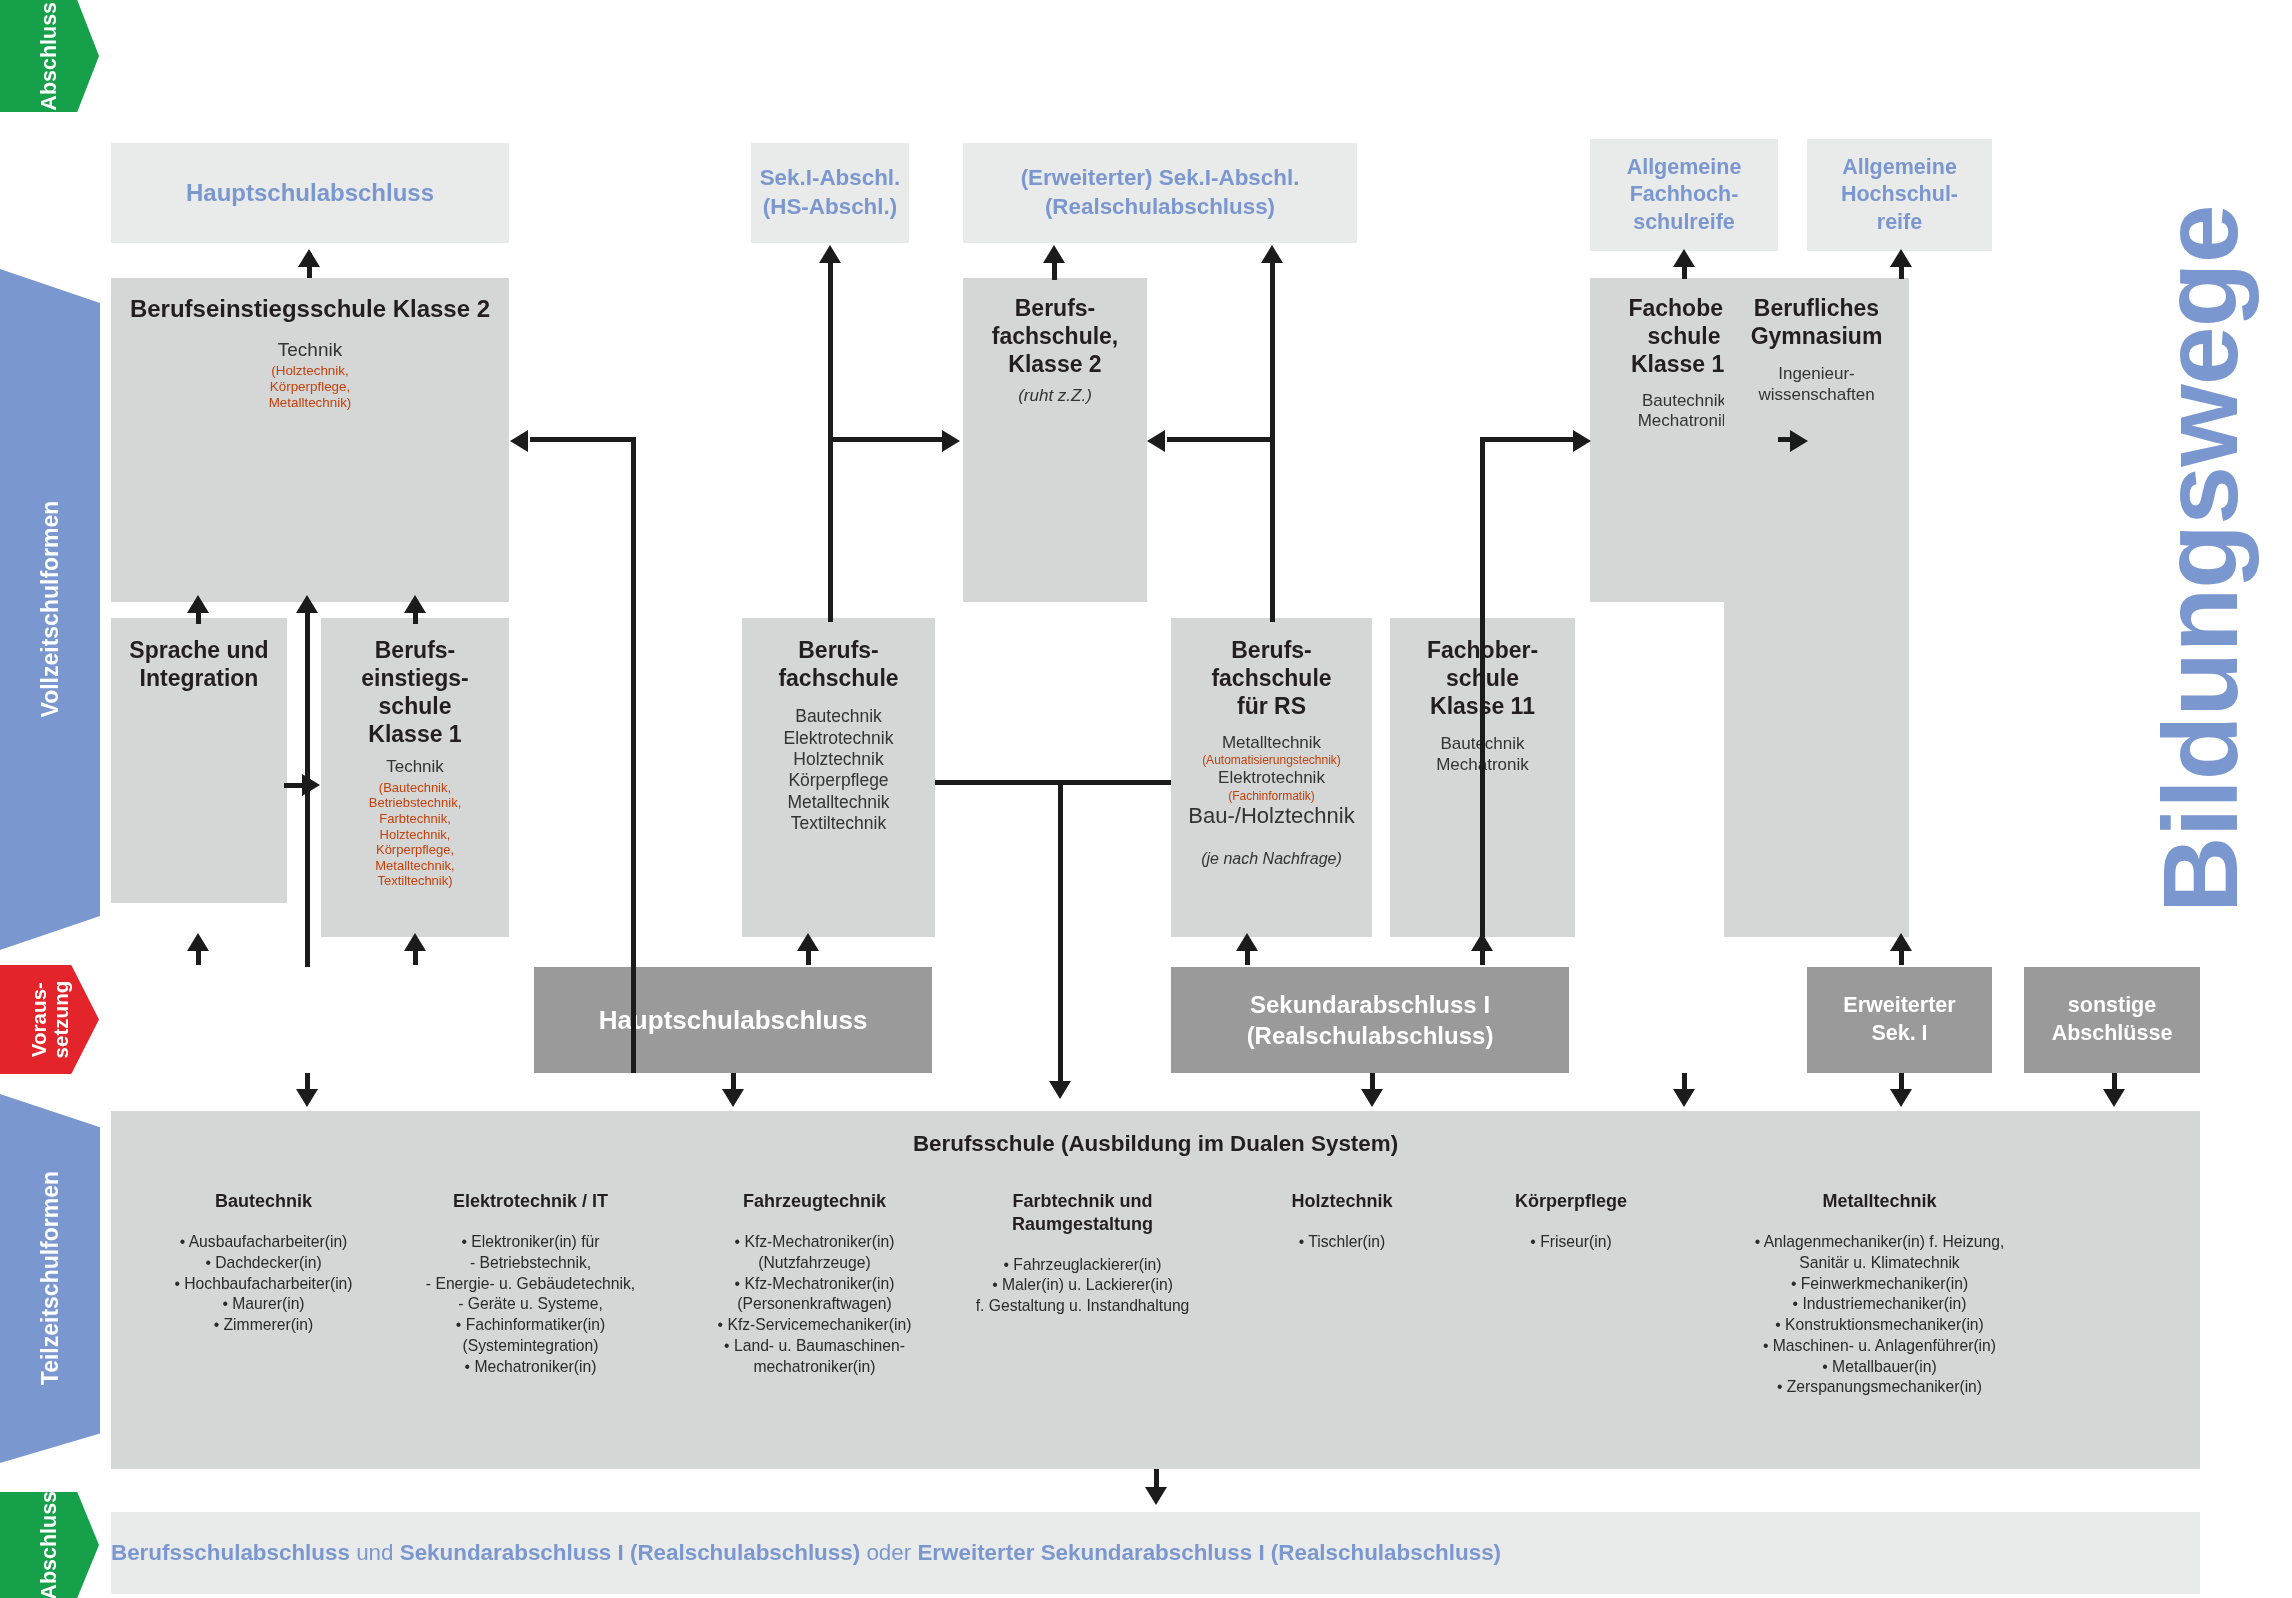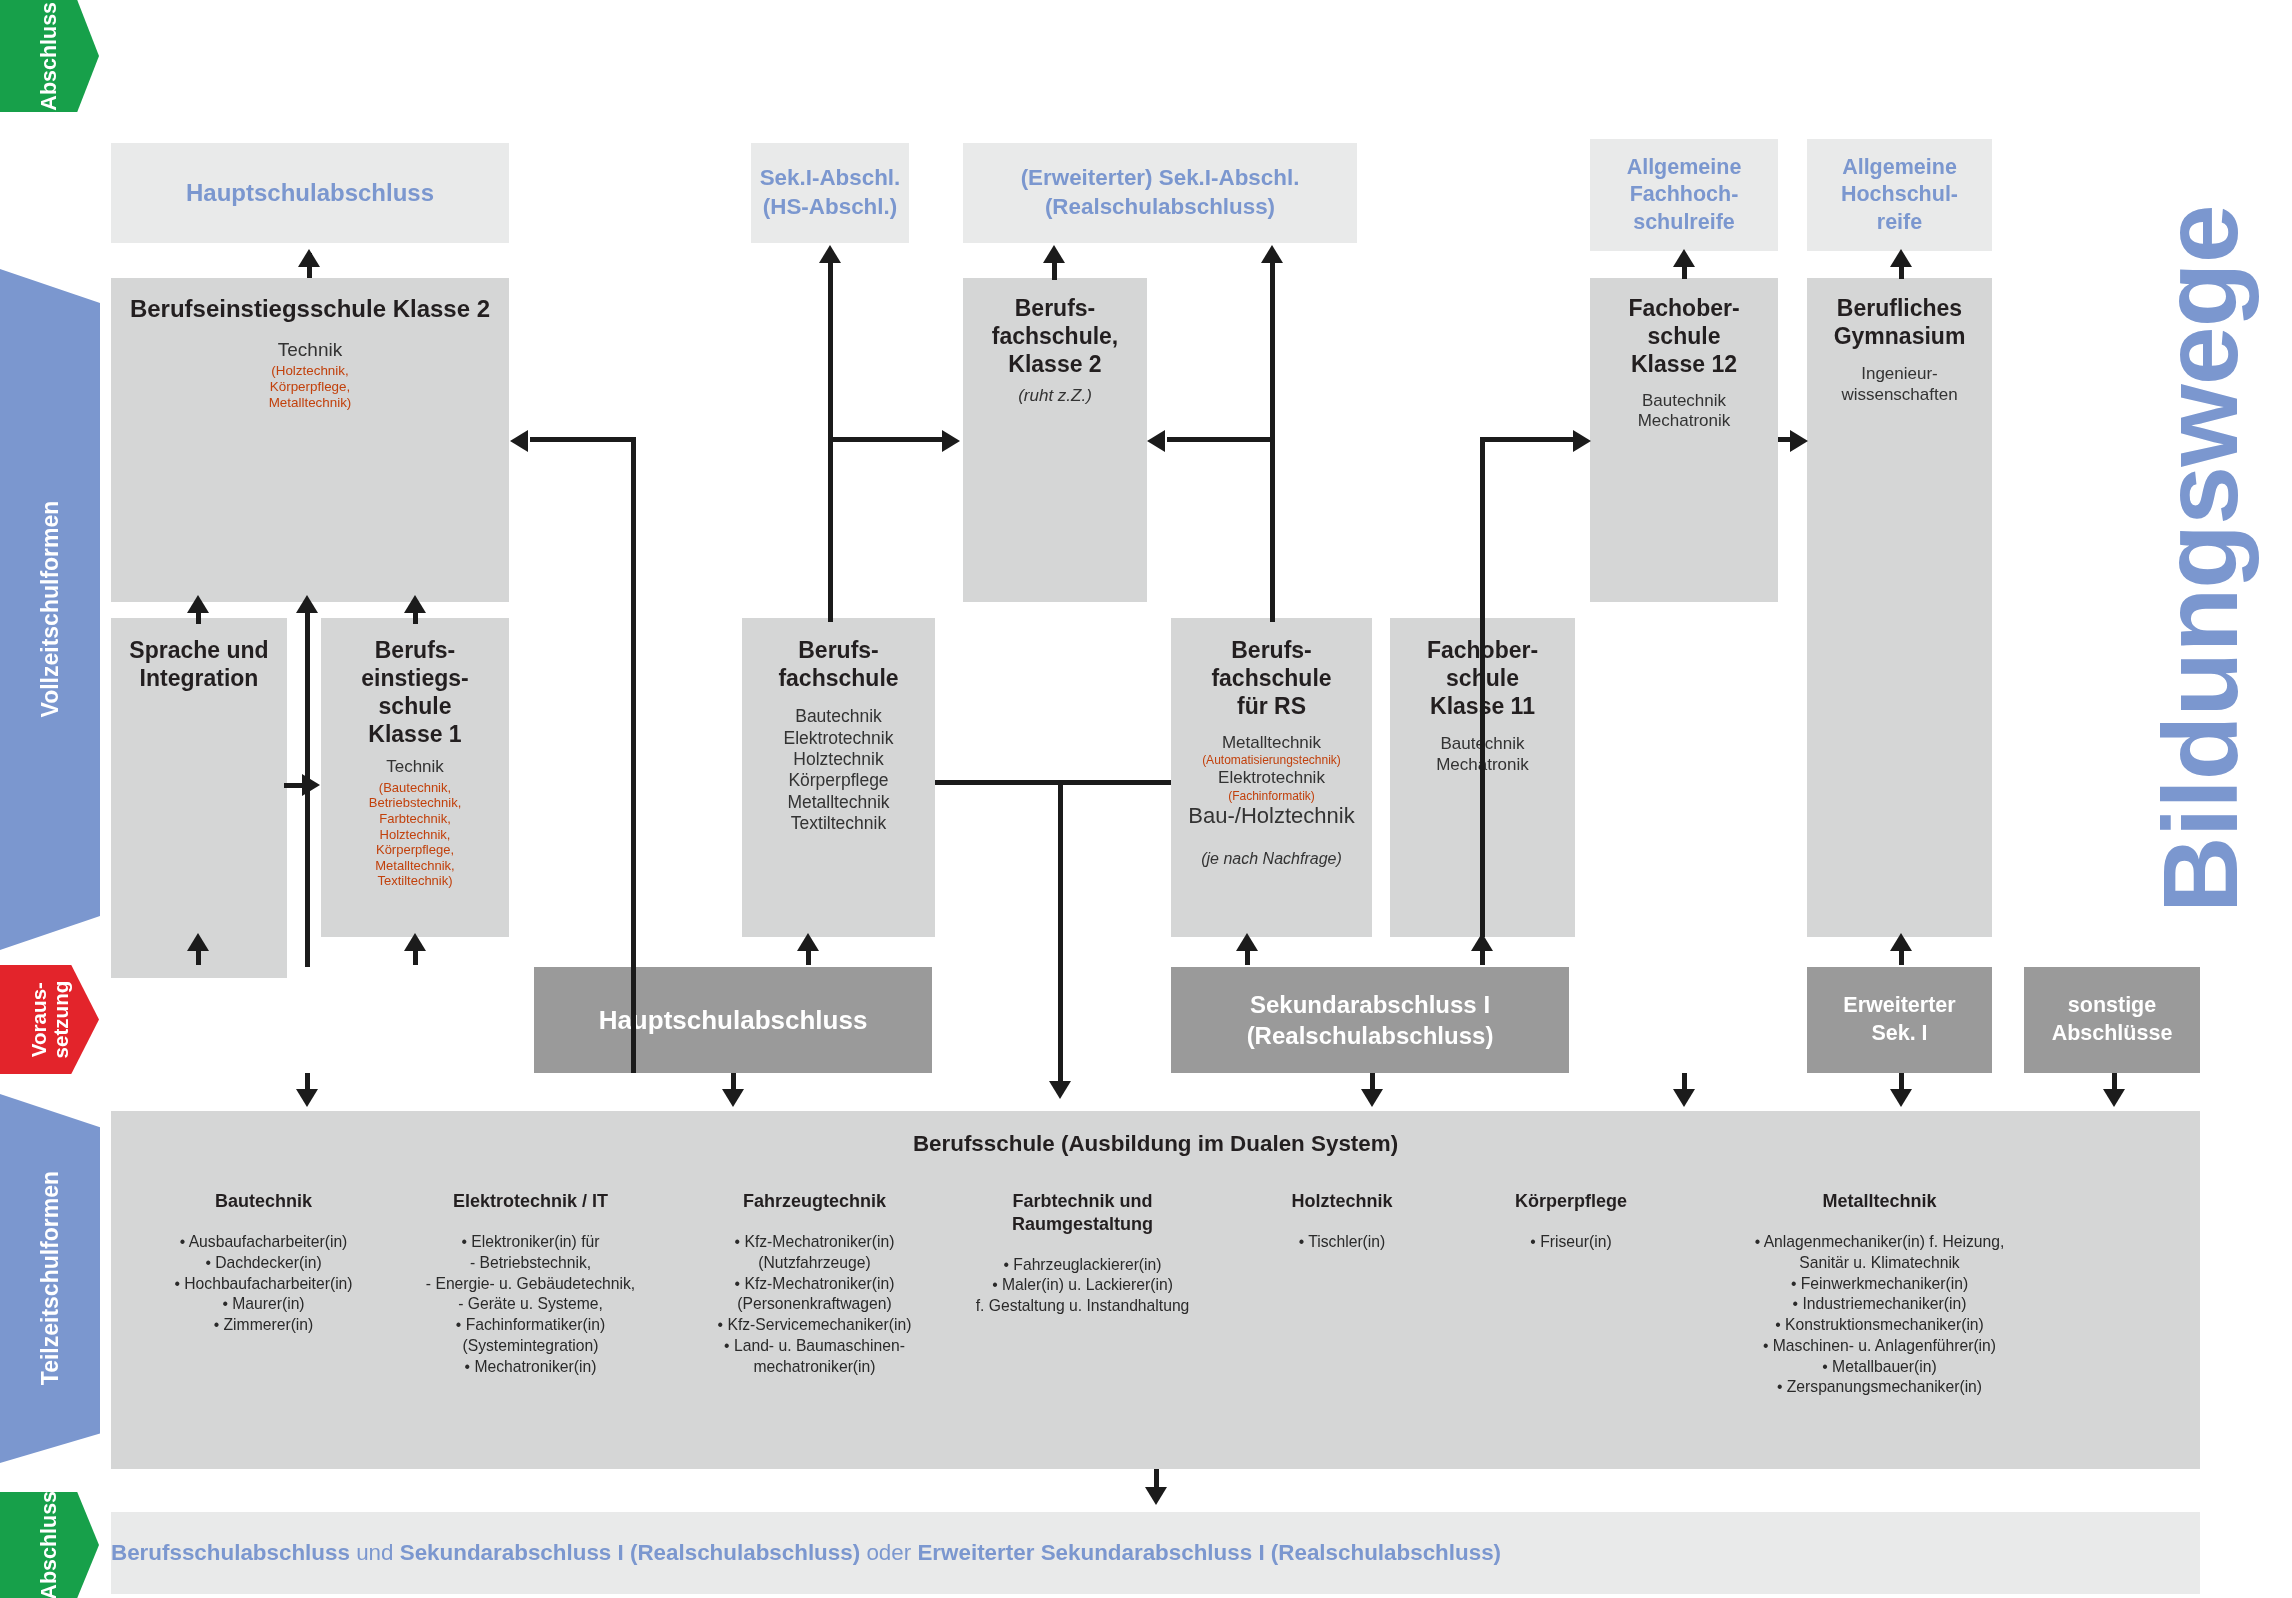--- a/index.html
+++ b/index.html
@@ -153,32 +153,32 @@
       <div>Fachober-</div>
       <div>schule</div>
       <div>Klasse 12</div>
     </div>
     <div class="sf-sub" style="font-size:17px;margin-top:12.5px;">
       <div>Bautechnik</div>
       <div>Mechatronik</div>
     </div>
   </div>
 
-  <div class="box greybox" style="left:1807px;top:278px;width:185px;height:659px;padding-top:16px;">
+  <div class="box greybox" style="left:1724px;top:278px;width:185px;height:659px;padding-top:16px;">
     <div class="sf-title" style="font-size:23px;">
       <div>Berufliches</div>
       <div>Gymnasium</div>
     </div>
     <div class="sf-sub" style="font-size:17px;margin-top:14.3px;">
       <div>Ingenieur-</div>
       <div>wissenschaften</div>
     </div>
   </div>
 
-  <div class="box greybox" style="left:111px;top:618px;width:176px;height:360px;padding-top:18px;">
+  <div class="box greybox" style="left:111px;top:618px;width:176px;height:285px;padding-top:18px;">
     <div class="sf-title" style="font-size:23px;">
       <div>Sprache und</div>
       <div>Integration</div>
     </div>
   </div>
 
   <div class="box greybox" style="left:321px;top:618px;width:188px;height:319px;padding-top:18px;">
     <div class="sf-title" style="font-size:23px;">
       <div>Berufs-</div>
       <div>einstiegs-</div>

